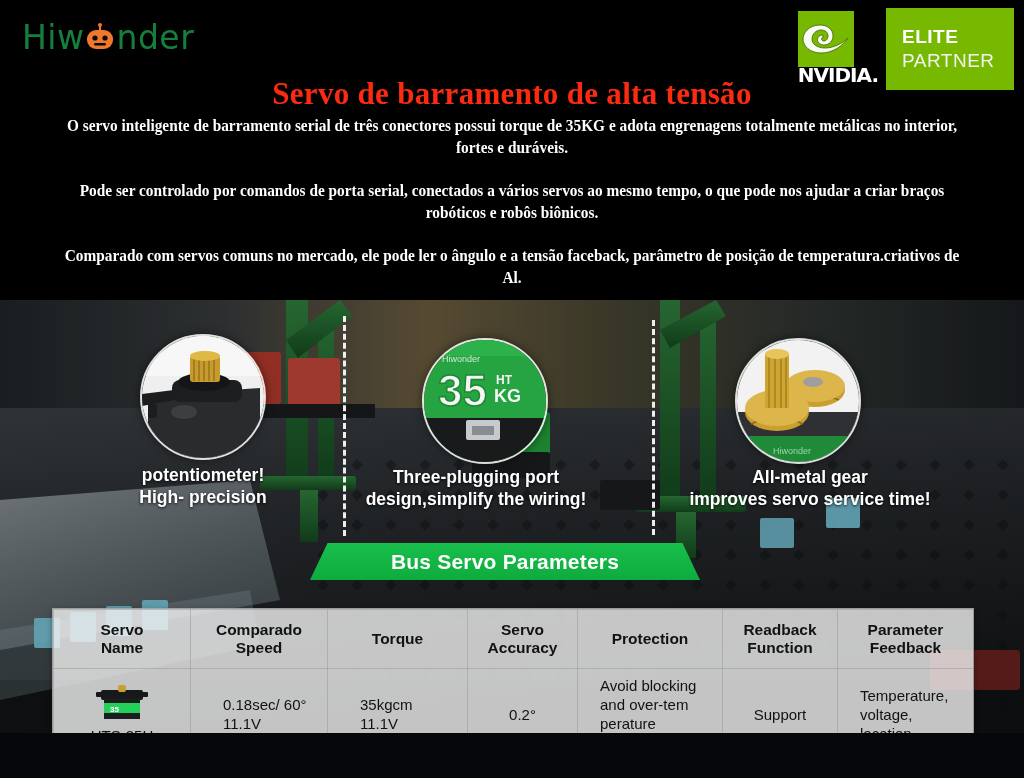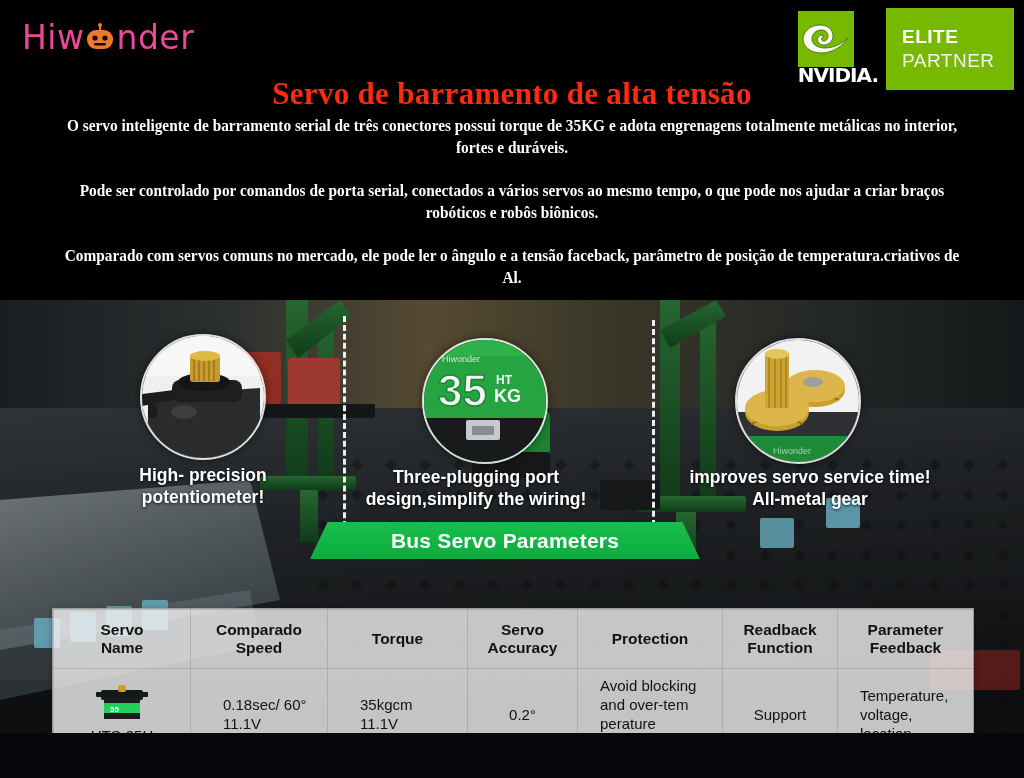--- a/index.html
+++ b/index.html
@@ -8,21 +8,21 @@
     background:#000;
     font-family:"Liberation Sans", sans-serif;
     overflow:hidden;
   }
   .page{position:relative;width:1024px;height:778px;background:#05070b;overflow:hidden;}
 
   
   .header{position:absolute;left:0;top:0;width:1024px;height:300px;background:#000;z-index:5;}
 
   .logo{position:absolute;left:22px;top:18px;display:flex;align-items:center;
-        font-size:33px;letter-spacing:.5px;color:#ec4899;font-weight:400;}
+        font-size:33px;letter-spacing:.5px;color:#15803d;font-weight:400;}
   .logo .lg-a{font-family:"DejaVu Sans",sans-serif;}
   .logo .lg-o{position:relative;display:inline-block;width:30px;height:30px;margin:0 1px;
         vertical-align:middle;}
   .logo .lg-b{font-family:"DejaVu Sans",sans-serif;}
 
   
   .nvidia-wrap{position:absolute;right:10px;top:8px;display:flex;align-items:center;gap:8px;}
   .nv-logo{display:flex;flex-direction:column;}
   .nv-eye{width:56px;height:56px;}
   .nv-word{color:#fff;font-family:"DejaVu Sans",sans-serif;font-weight:bold;font-size:20px;
@@ -58,21 +58,21 @@
      text-align:center;text-shadow:0 1px 3px rgba(0,0,0,.85);}
   .cap1{left:58px;top:464px;width:290px;}
   .cap2{left:331px;top:466px;width:290px;}
   .cap3{left:655px;top:466px;width:310px;}
 
   .vdash{position:absolute;width:0;border-left:3px dashed rgba(255,255,255,.92);}
   .d1{left:343px;top:316px;height:220px;}
   .d2{left:652px;top:320px;height:215px;}
 
   
-  .banner{position:absolute;left:310px;top:522px;width:390px;height:37px;
+  .banner{position:absolute;left:310px;top:543px;width:390px;height:37px;
      background:linear-gradient(180deg,#18bf4b 0%,#0eab3e 100%);
      clip-path:polygon(4.5% 0%, 95.5% 0%, 100% 100%, 0% 100%);
      display:flex;align-items:center;justify-content:center;z-index:4;}
   .banner span{color:#fff;font-size:21px;font-weight:bold;letter-spacing:.2px;}
 
   
   .tbl{position:absolute;left:52px;top:608px;width:920px;
      background:rgba(242,242,242,.80);
      border:1px solid rgba(120,120,120,.55);
      border-collapse:collapse;z-index:3;
@@ -245,30 +245,30 @@
         <line x1="32" y1="14" x2="32" y2="68"></line>
           <line x1="38" y1="14" x2="38" y2="68"></line>
         <line x1="44" y1="14" x2="44" y2="68"></line>
           <line x1="49" y1="14" x2="49" y2="68"></line>
       </g>
       <ellipse cx="40" cy="14" rx="12" ry="5" fill="#e6c55c"></ellipse>
     </svg>
   </div>
 
   <div class="caption cap1">
+    <div>potentiometer!</div>
     <div>High- precision</div>
-    <div>potentiometer!</div>
   </div>
   <div class="caption cap2">
     <div>Three-plugging port</div>
     <div>design,simplify the wiring!</div>
   </div>
   <div class="caption cap3">
+    <div>All-metal gear</div>
     <div>improves servo service time!</div>
-    <div>All-metal gear</div>
   </div>
 
   <div class="banner">
     <span>Bus Servo Parameters</span>
   </div>
 
   <div class="tbl">
     <table>
       <colgroup>
         <col class="c-a">

